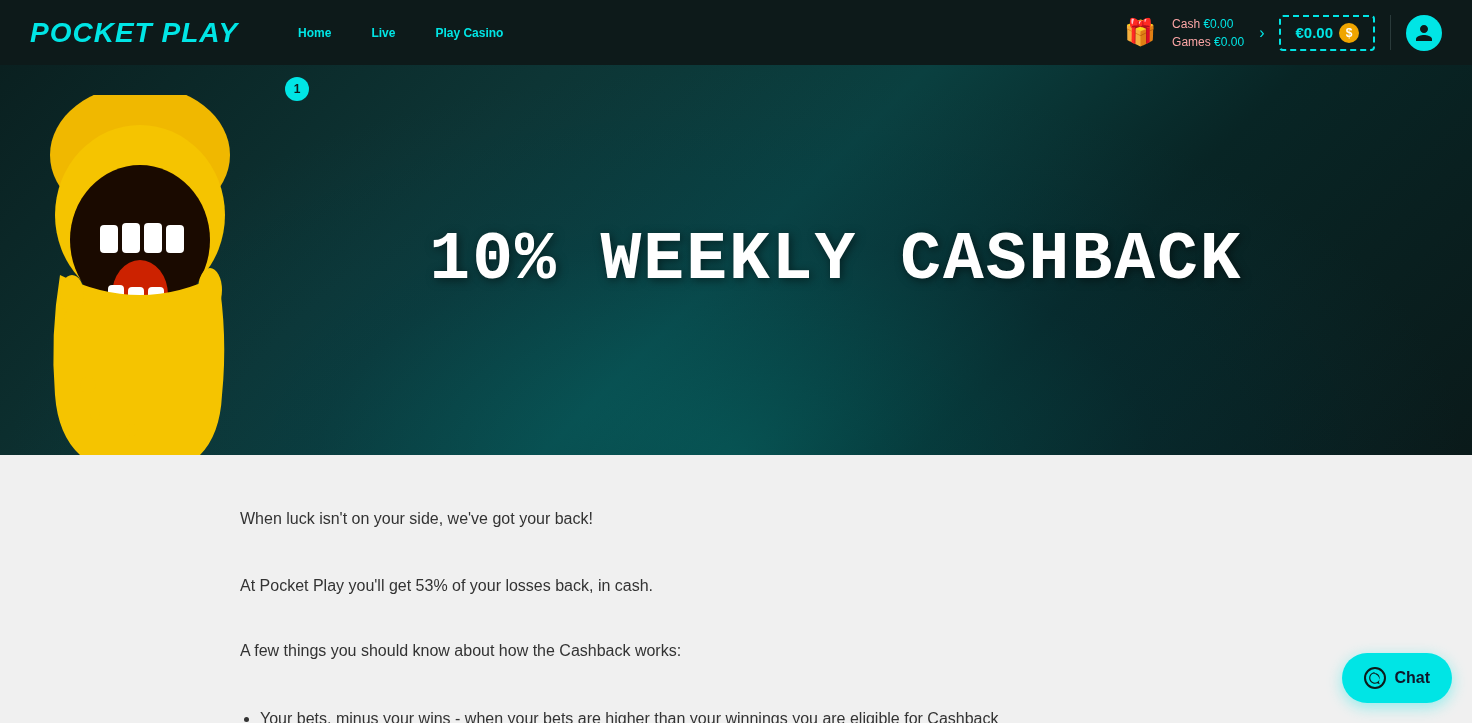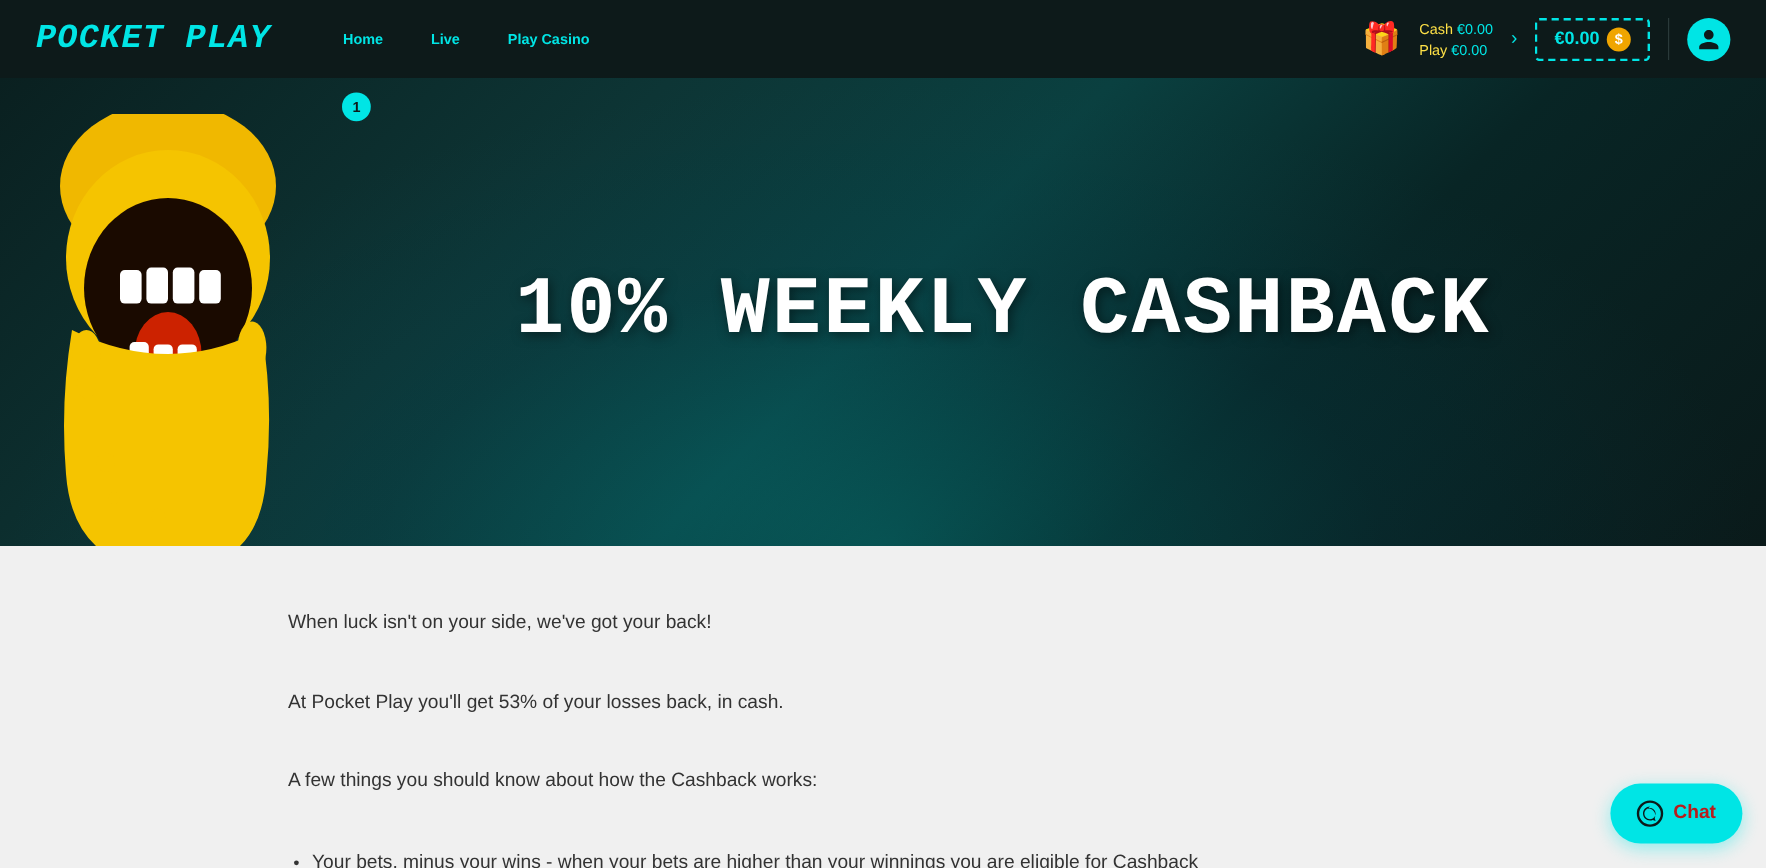--- a/index.html
+++ b/index.html
@@ -16,21 +16,21 @@
       z-index: 10;
     }
     .logo {
       font-size: 28px;
       font-weight: 900;
       color: #00e5e5;
       text-transform: uppercase;
       letter-spacing: 1px;
       margin-right: 60px;
       font-style: italic;
-      font-family: Liberation Mono, monospace;
+      font-family: Liberation Sans, sans-serif;
     }
     .nav {
       display: flex;
       gap: 40px;
       flex: 1;
     }
     .nav-item {
       color: #00e5e5;
       font-size: 12px;
       font-weight: 700;
@@ -46,21 +46,21 @@
     .gift-icon {
       color: #00e5e5;
       font-size: 26px;
       cursor: pointer;
     }
     .cash-info {
       color: #00e5e5;
       font-size: 12px;
       line-height: 1.5;
     }
-    .cash-info .label { color: #fde047; }
+    .cash-info .label { color: #fca5a5; }
     .cash-info .amount { color: #00e5e5; }
     .arrow-btn {
       color: #00e5e5;
       font-size: 16px;
       cursor: pointer;
     }
     .balance-btn {
       border: 2px dashed #00e5e5;
       border-radius: 4px;
       padding: 6px 14px;
@@ -181,21 +181,21 @@
       line-height: 1.8;
       margin-bottom: 4px;
     }
 
     
     .chat-btn {
       position: fixed;
       bottom: 20px;
       right: 20px;
       background: #00e5e5;
-      color: #b91c1c;
+      color: #0f172a;
       border: none;
       border-radius: 30px;
       padding: 14px 22px;
       font-size: 16px;
       font-weight: 700;
       cursor: pointer;
       display: flex;
       align-items: center;
       gap: 8px;
       z-index: 100;
@@ -221,21 +221,21 @@
   <nav class="nav">
     <a class="nav-item active">Home</a>
     <a class="nav-item">Live</a>
     <a class="nav-item">Play Casino</a>
   </nav>
 
   <div class="header-right">
     <div class="gift-icon">🎁</div>
     <div class="cash-info">
       <div><span class="label">Cash</span> <span class="amount">€0.00</span></div>
-      <div><span class="label">Play</span> <span class="amount">€0.00</span></div>
+      <div><span class="label">Games</span> <span class="amount">€0.00</span></div>
     </div>
     <div class="arrow-btn">›</div>
     <button class="balance-btn">
       <span>€0.00</span>
       <span class="coin-icon">$</span>
     </button>
     <div class="divider"></div>
     <div class="user-icon">
       <svg width="20" height="20" viewBox="0 0 24 24" fill="#0d1a1a">
         <path d="M12 12c2.7 0 4.8-2.1 4.8-4.8S14.7 2.4 12 2.4 7.2 4.5 7.2 7.2 9.3 12 12 12zm0 2.4c-3.2 0-9.6 1.6-9.6 4.8v2.4h19.2v-2.4c0-3.2-6.4-4.8-9.6-4.8z"></path>

